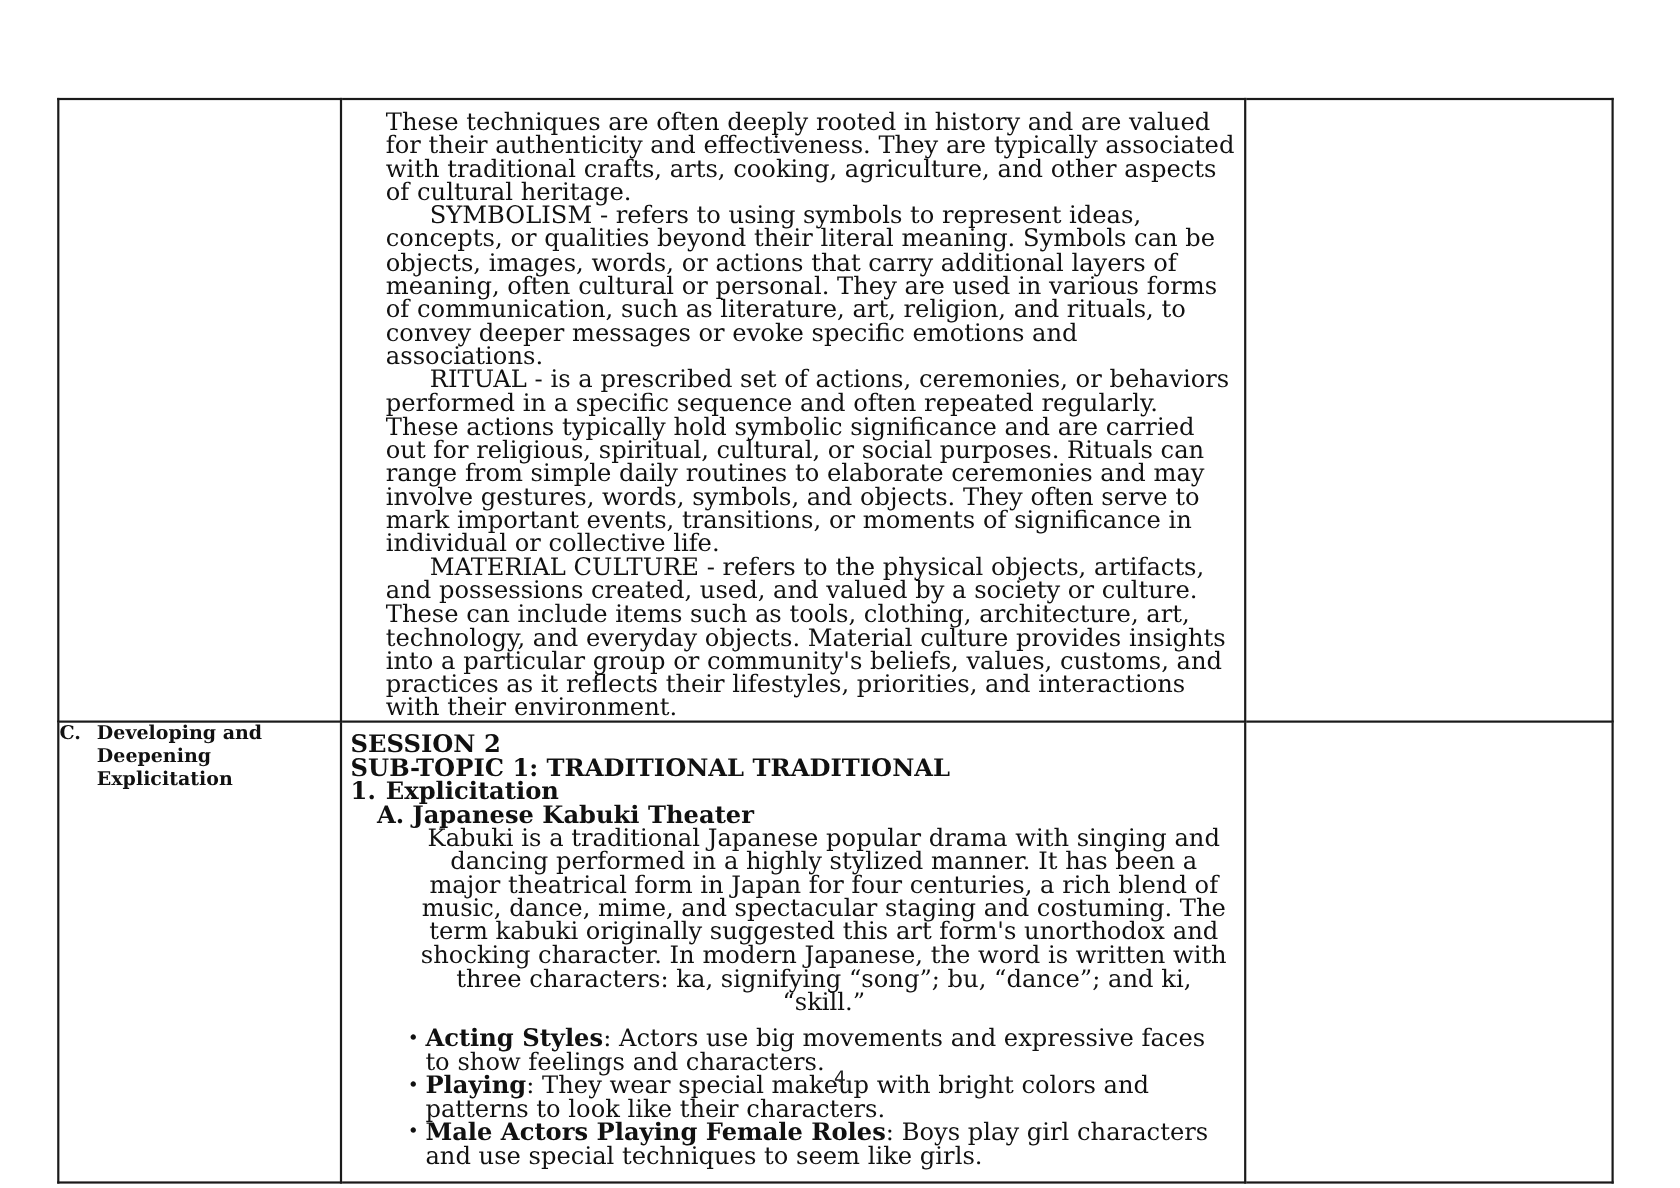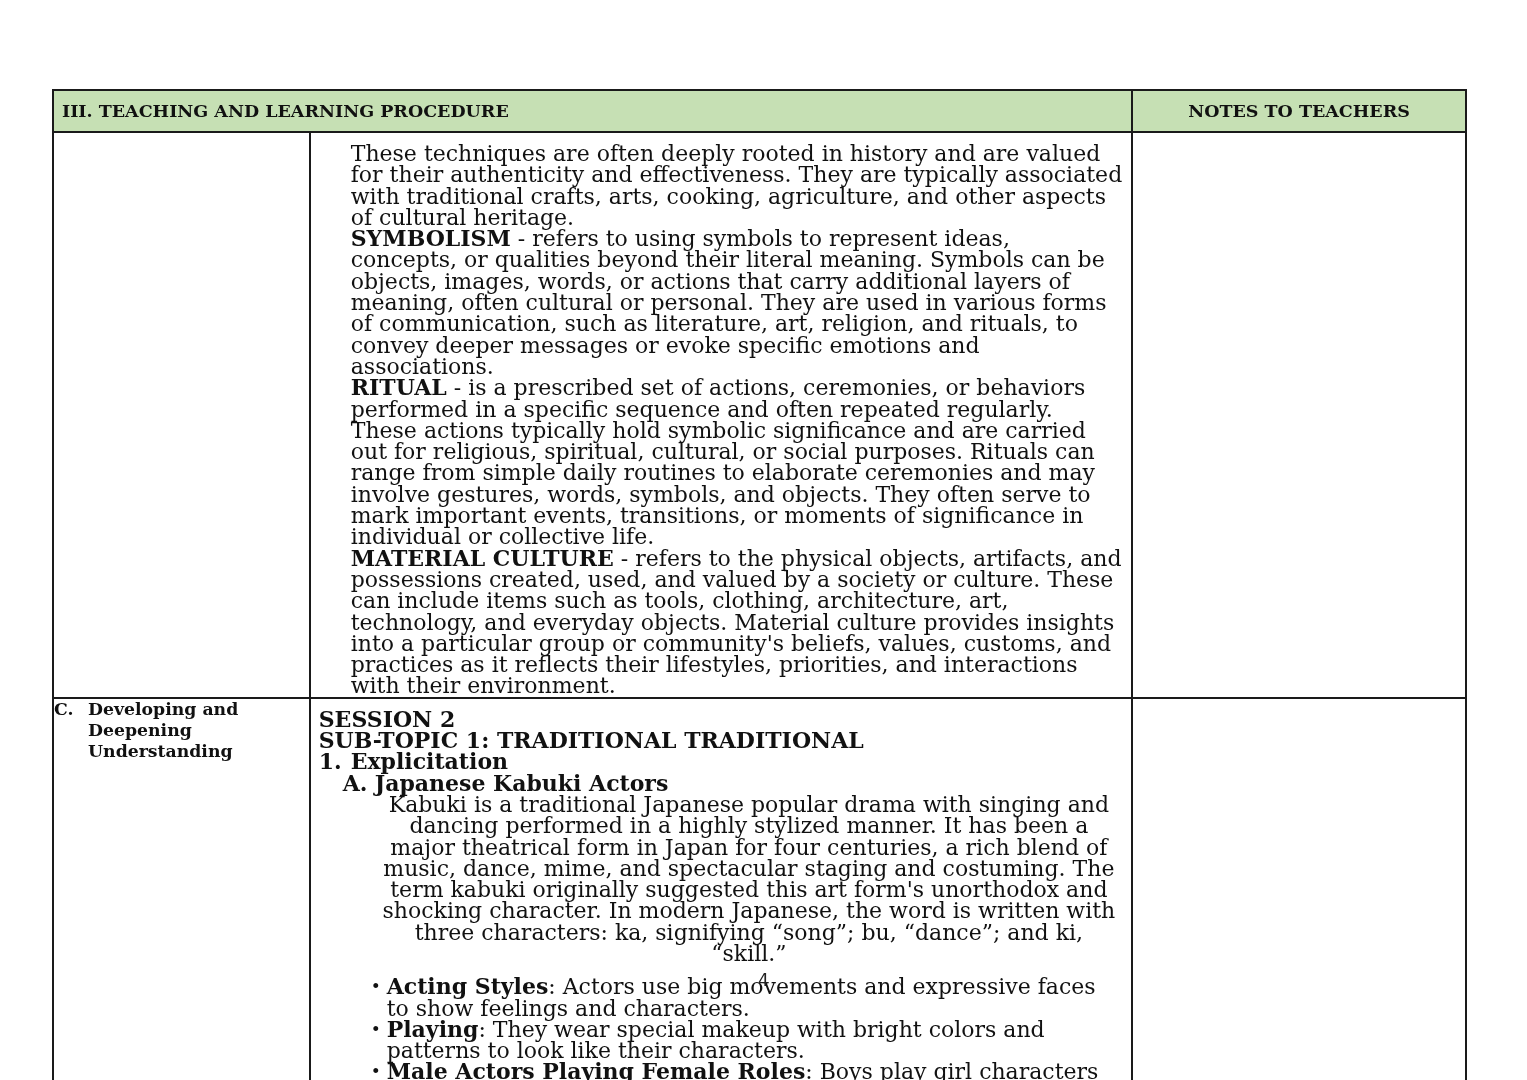--- a/index.html
+++ b/index.html
@@ -13,21 +13,21 @@
   .hdr .proc { text-align: left; padding-left: 8px; }
   .hdr .notes { text-align: center; }
   .col1 { width: 256px; }
   .col2 { width: 820px; }
   .col3 { width: 333px; }
   .row1 td { height: 444px; }
   .row2 td { height: 380px; }
   .content { font-size: 22px; line-height: 21.3px; }
   .r1-content { padding: 10px 8px 0 40px; }
   .r2-content { padding: 10px 8px 0 8px; }
-  .term { font-weight: bold; }
+  .term { font-weight: normal; margin-left: 40px; }
   .label-cell { padding: 10px 0 0 40px; font-weight: bold; font-size: 17.3px; line-height: 21.3px; }
   .label-cell .letter { display: inline-block; width: 34px; }
   .label-cell .lbl-wrap { display: flex; }
   .label-cell .lbl-text { display: block; }
   .b { font-weight: bold; }
   .num-line { display: flex; }
   .num-line .n { width: 32px; }
   .sub-a { display: flex; padding-left: 24px; }
   .sub-a .n { width: 32px; }
   .indent-para { padding-left: 56px; text-align: center; }
@@ -40,56 +40,52 @@
 </head>
 <body>
 
 <table class="page-table">
   <colgroup>
     <col class="col1">
       <col class="col2">
       <col class="col3">
   </colgroup>
   <tbody>
-      <tr class="hdr">
-    <th class="proc" colspan="2">III. TEACHING AND LEARNING PROCEDURE</th>
-    <th class="notes">NOTES TO TEACHERS</th>
-  </tr>
 
   <tr class="row1">
     <td></td>
     <td>
       <div class="content r1-content">
         <div>These techniques are often deeply rooted in history and are valued for their authenticity and effectiveness. They are typically associated with traditional crafts, arts, cooking, agriculture, and other aspects of cultural heritage.</div>
         <div><span class="term">SYMBOLISM</span><span> - refers to using symbols to represent ideas, concepts, or qualities beyond their literal meaning. Symbols can be objects, images, words, or actions that carry additional layers of meaning, often cultural or personal. They are used in various forms of communication, such as literature, art, religion, and rituals, to convey deeper messages or evoke specific emotions and associations.</span></div>
         <div><span class="term">RITUAL</span><span> - is a prescribed set of actions, ceremonies, or behaviors performed in a specific sequence and often repeated regularly. These actions typically hold symbolic significance and are carried out for religious, spiritual, cultural, or social purposes. Rituals can range from simple daily routines to elaborate ceremonies and may involve gestures, words, symbols, and objects. They often serve to mark important events, transitions, or moments of significance in individual or collective life.</span></div>
         <div><span class="term">MATERIAL CULTURE</span><span> - refers to the physical objects, artifacts, and possessions created, used, and valued by a society or culture. These can include items such as tools, clothing, architecture, art, technology, and everyday objects. Material culture provides insights into a particular group or community's beliefs, values, customs, and practices as it reflects their lifestyles, priorities, and interactions with their environment.</span></div>
       </div>
     </td>
     <td></td>
   </tr>
 
   <tr class="row2">
     <td class="label-cell">
       <div class="lbl-wrap">
         <span class="letter">C.</span>
-        <span class="lbl-text" style="width:160px;">Developing and Deepening Understanding</span>
+        <span class="lbl-text" style="width:160px;">Developing and Deepening Explicitation</span>
       </div>
     </td>
     <td>
       <div class="content r2-content">
         <div class="b">SESSION 2</div>
         <div class="b">SUB-TOPIC 1: TRADITIONAL TRADITIONAL</div>
         <div class="num-line b">
           <span class="n">1.</span>
           <span>Explicitation</span>
         </div>
         <div class="sub-a b">
           <span class="n">A.</span>
-          <span>Japanese Kabuki Actors</span>
+          <span>Japanese Kabuki Theater</span>
         </div>
         <div class="indent-para">Kabuki is a traditional Japanese popular drama with singing and dancing performed in a highly stylized manner. It has been a major theatrical form in Japan for four centuries, a rich blend of music, dance, mime, and spectacular staging and costuming. The term kabuki originally suggested this art form's unorthodox and shocking character. In modern Japanese, the word is written with three characters: ka, signifying “song”; bu, “dance”; and ki, “skill.”</div>
         <ul class="bullets">
           <li><span class="b">Acting Styles</span><span>: Actors use big movements and expressive faces to show feelings and characters.</span></li>
           <li><span class="b">Playing</span><span>: They wear special makeup with bright colors and patterns to look like their characters.</span></li>
           <li><span class="b">Male Actors Playing Female Roles</span><span>: Boys play girl characters and use special techniques to seem like girls.</span></li>
         </ul>
       </div>
     </td>
     <td></td>

